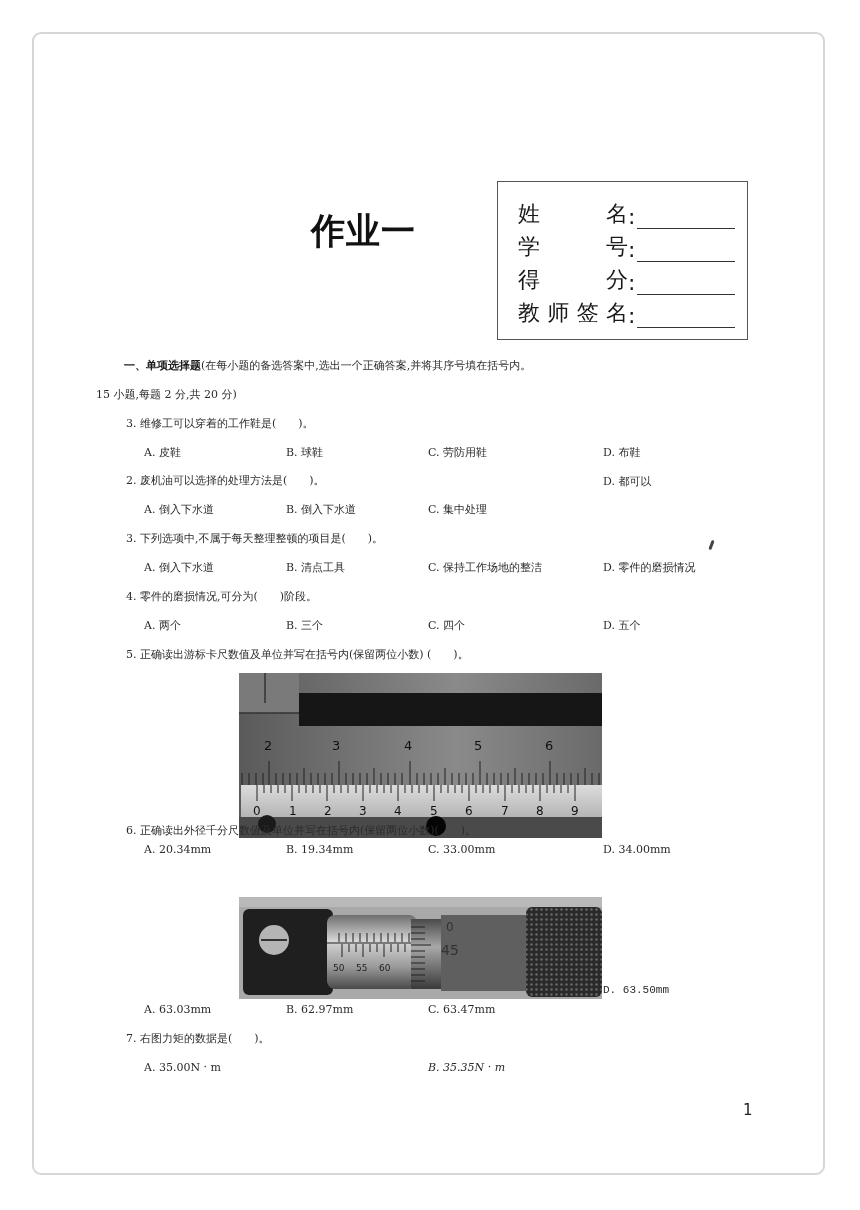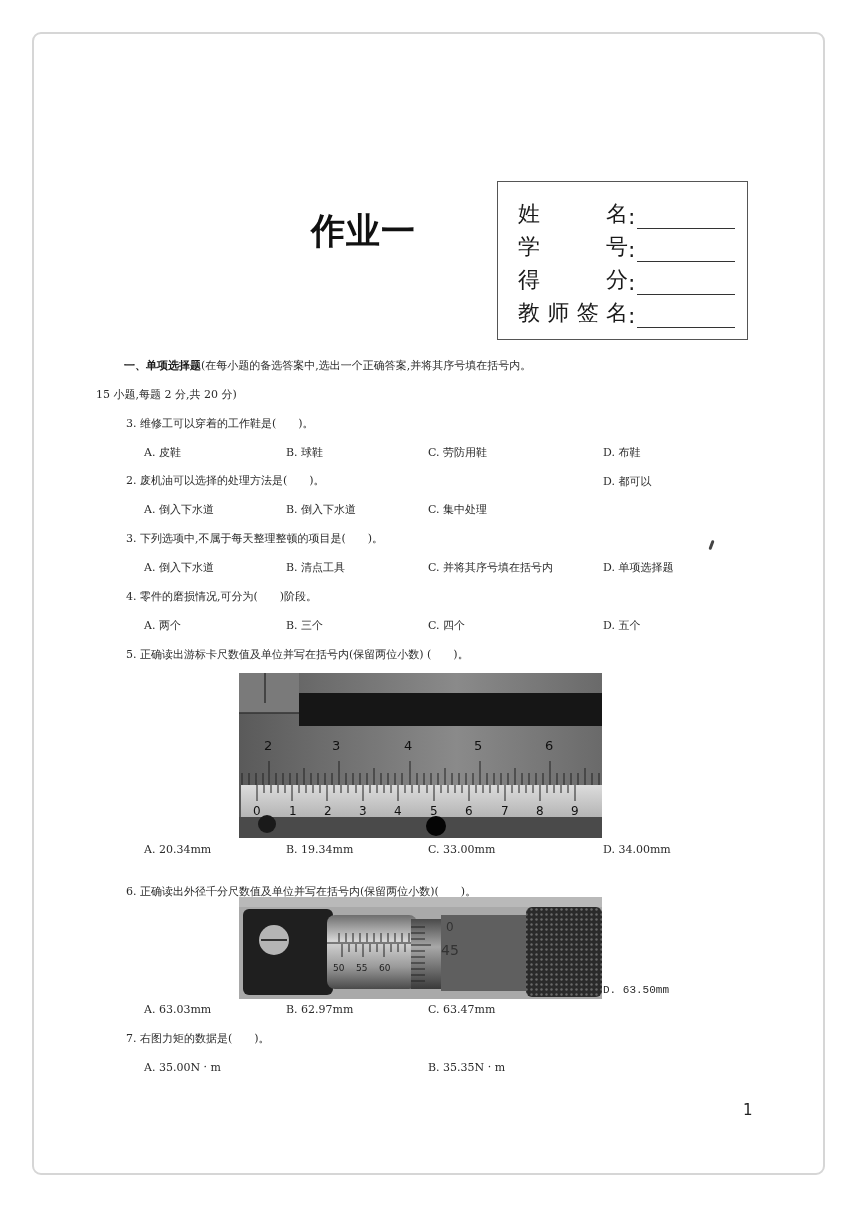--- a/index.html
+++ b/index.html
@@ -83,22 +83,22 @@
 
 <div class="abs txt" style="left:126px; top:471px;">2. 废机油可以选择的处理方法是(　　)。</div>
 <div class="abs txt" style="left:144px; top:500px;">A. 倒入下水道</div>
 <div class="abs txt" style="left:286px; top:500px;">B. 倒入下水道</div>
 <div class="abs txt" style="left:428px; top:500px;">C. 集中处理</div>
 <div class="abs txt" style="left:603px; top:472px;">D. 都可以</div>
 
 <div class="abs txt" style="left:126px; top:529px;">3. 下列选项中,不属于每天整理整顿的项目是(　　)。</div>
 <div class="abs txt" style="left:144px; top:558px;">A. 倒入下水道</div>
 <div class="abs txt" style="left:286px; top:558px;">B. 清点工具</div>
-<div class="abs txt" style="left:428px; top:558px;">C. 并将其序号填在括号内</div>
-<div class="abs txt" style="left:603px; top:558px;">D. 单项选择题</div>
+<div class="abs txt" style="left:428px; top:558px;">C. 保持工作场地的整洁</div>
+<div class="abs txt" style="left:603px; top:558px;">D. 零件的磨损情况</div>
 <div class="inkmark"></div>
 
 <div class="abs txt" style="left:126px; top:587px;">4. 零件的磨损情况,可分为(　　)阶段。</div>
 <div class="abs txt" style="left:144px; top:616px;">A. 两个</div>
 <div class="abs txt" style="left:286px; top:616px;">B. 三个</div>
 <div class="abs txt" style="left:428px; top:616px;">C. 四个</div>
 <div class="abs txt" style="left:603px; top:616px;">D. 五个</div>
 
 <div class="abs txt" style="left:126px; top:645px;">5. 正确读出游标卡尺数值及单位并写在括号内(保留两位小数) (　　)。</div>
 
@@ -246,21 +246,21 @@
     <circle cx="28" cy="151" r="9" fill="#1a1a1a"></circle>
     <circle cx="197" cy="153" r="10" fill="#050505"></circle>
   </svg>
 </div>
 
 <div class="abs txt" style="left:144px; top:840px;">A. 20.34mm</div>
 <div class="abs txt" style="left:286px; top:840px;">B. 19.34mm</div>
 <div class="abs txt" style="left:428px; top:840px;">C. 33.00mm</div>
 <div class="abs txt" style="left:603px; top:840px;">D. 34.00mm</div>
 
-<div class="abs txt" style="left:126px; top:882px;">6. 正确读出外径千分尺数值及单位并写在括号内(保留两位小数)(　　)。</div>
+<div class="abs txt" style="left:126px; top:821px;">6. 正确读出外径千分尺数值及单位并写在括号内(保留两位小数)(　　)。</div>
 
 <div class="photo micrometer">
   <svg width="363" height="102" viewBox="0 0 363 102" xmlns="http://www.w3.org/2000/svg">
     <defs>
       <linearGradient id="sg" x1="0" y1="0" x2="0" y2="1">
         <stop offset="0" stop-color="#6e6e6e"></stop>
           <stop offset="0.35" stop-color="#d6d6d6"></stop>
           <stop offset="0.7" stop-color="#9a9a9a"></stop>
           <stop offset="1" stop-color="#4a4a4a"></stop>
       </linearGradient>
@@ -331,15 +331,15 @@
   </svg>
 </div>
 
 <div class="abs txt" style="left:144px; top:1000px;">A. 63.03mm</div>
 <div class="abs txt" style="left:286px; top:1000px;">B. 62.97mm</div>
 <div class="abs txt" style="left:428px; top:1000px;">C. 63.47mm</div>
 <div class="abs txt" style="left:603px; top:980px;font-family:Liberation Mono, monospace;">D. 63.50mm</div>
 
 <div class="abs txt" style="left:126px; top:1029px;">7. 右图力矩的数据是(　　)。</div>
 <div class="abs txt" style="left:144px; top:1058px;">A. 35.00N · m</div>
-<div class="abs txt" style="left:428px; top:1058px;">B. 35.35N · m</div>
+<div class="abs txt" style="left:428px; top:1058px;font-style:italic;">B. 35.35N · m</div>
 
 <div class="abs pagenum">1</div>
 
 </body></html>

